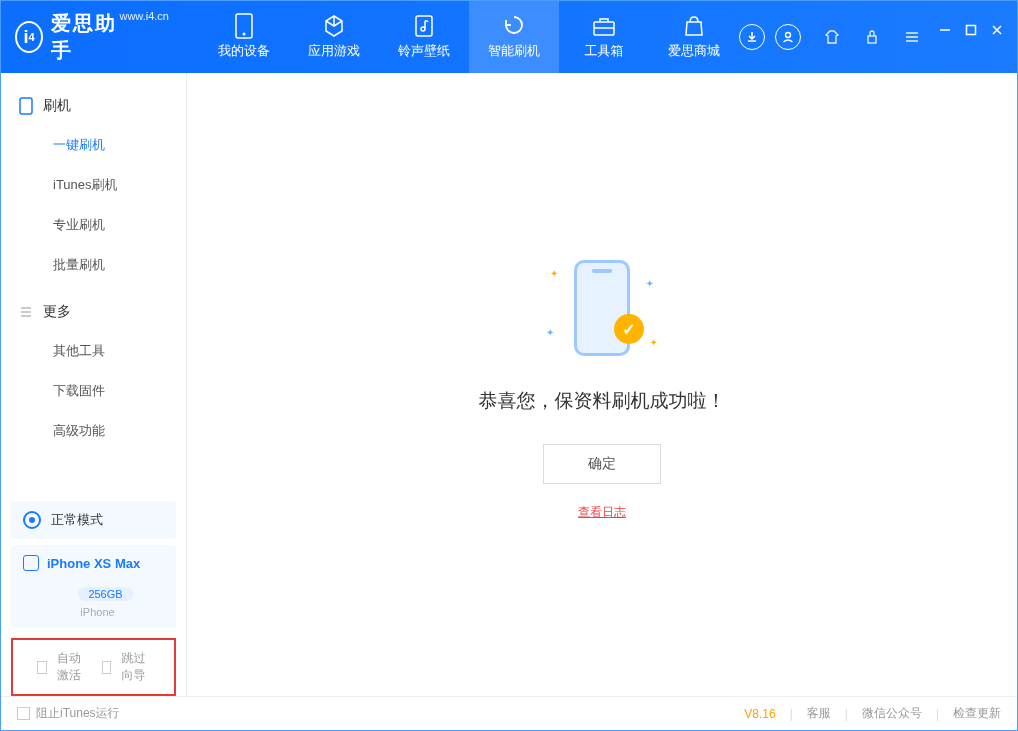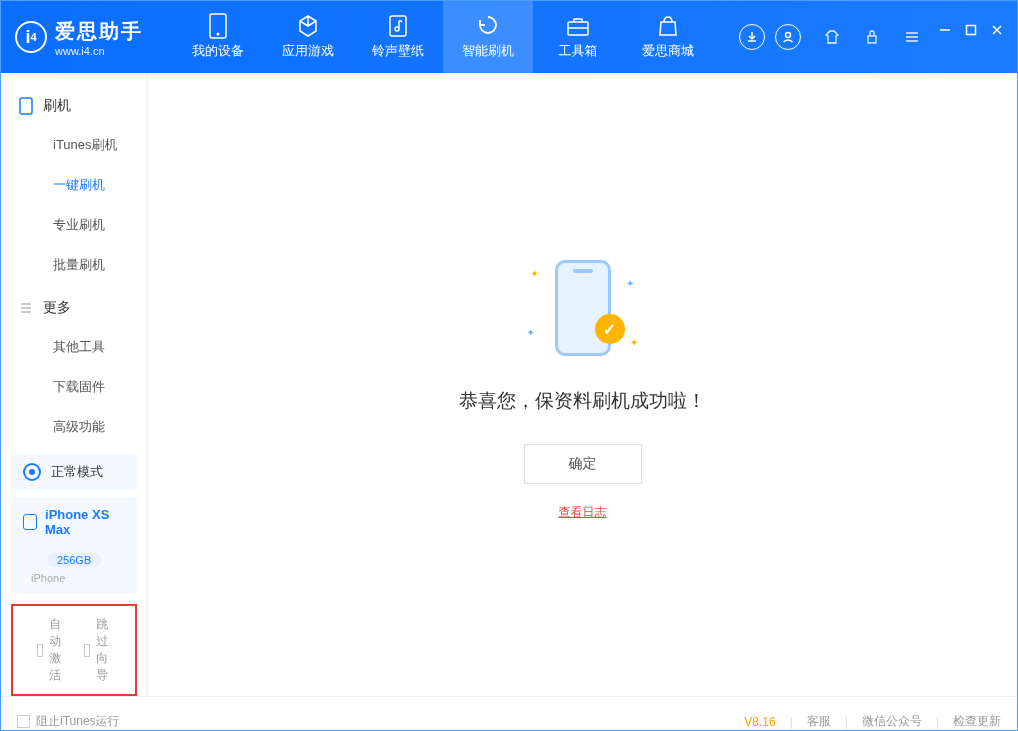--- a/index.html
+++ b/index.html
@@ -1,39 +1,39 @@
 <!DOCTYPE html>
 <html><head>
 <meta charset="utf-8">
 <style>
 * { margin: 0; padding: 0; box-sizing: border-box; font-family: "Microsoft YaHei", sans-serif; }
 body { background: #f0f0f0; display: flex; justify-content: center; align-items: center; height: 100vh; }
 .window { width: 1018px; height: 731px; background: #fff; border: 1px solid #4a9eff; display: flex; flex-direction: column; }
 .titlebar { height: 72px; background: linear-gradient(to right, #0b6eff, #1a7bff); display: flex; align-items: center; padding: 0 14px; color: #fff; }
 .logo-area { display: flex; align-items: center; gap: 8px; margin-right: 30px; }
 .logo-icon { width: 32px; height: 32px; border: 2px solid #fff; border-radius: 50%; display: flex; align-items: center; justify-content: center; font-weight: bold; font-size: 18px; }
-.logo-text { display: flex; flex-direction: column; }
+.logo-text { display: flex; }
 .logo-title { font-size: 20px; font-weight: bold; letter-spacing: 2px; }
 .logo-sub { font-size: 11px; opacity: .9; }
 .navs { display: flex; height: 100%; }
 .nav-item { width: 90px; display: flex; flex-direction: column; align-items: center; justify-content: center; gap: 4px; cursor: pointer; font-size: 13px; }
 .nav-item.active { background: rgba(255,255,255,.18); }
 .nav-icon { width: 24px; height: 24px; display: flex; align-items: center; justify-content: center; }
 .titlebar-right { margin-left: auto; display: flex; align-items: center; gap: 10px; }
 .tb-btn { width: 26px; height: 26px; display: flex; align-items: center; justify-content: center; cursor: pointer; opacity: .9; }
 .tb-circle { width: 26px; height: 26px; border: 1.5px solid #fff; border-radius: 50%; display: flex; align-items: center; justify-content: center; cursor: pointer; }
 .win-controls { display: flex; gap: 14px; margin-left: 8px; }
 .win-btn { cursor: pointer; font-size: 14px; }
 .body-area { flex: 1; display: flex; min-height: 0; }
-.sidebar { width: 147px; border-right: 1px solid #eee; display: flex; flex-direction: column; padding-top: 14px; }
+.sidebar { width: 186px; border-right: 1px solid #eee; display: flex; flex-direction: column; padding-top: 14px; }
 .side-group-title { font-size: 14px; color: #333; padding: 10px 18px; display: flex; align-items: center; gap: 10px; font-weight: 500; }
 .side-item { font-size: 13px; color: #555; padding: 11px 18px 11px 52px; cursor: pointer; }
 .side-item.active { color: #1a7bff; }
 .divider-space { height: 8px; }
-.side-bottom { margin-top: auto; }
+.side-bottom { margin-top: auto; text-align: center; }
 .mode-box { margin: 6px 10px; background: #f4f8ff; border-radius: 4px; padding: 10px 12px; display: flex; align-items: center; gap: 10px; font-size: 13px; color: #333; }
 .mode-icon { width: 18px; height: 18px; border: 2px solid #1a7bff; border-radius: 50%; position: relative; }
 .mode-icon::after { content: ''; position: absolute; width: 6px; height: 6px; background: #1a7bff; border-radius: 50%; top: 4px; left: 4px; }
 .device-box { margin: 4px 10px 10px; background: #f4f8ff; border-radius: 4px; padding: 10px 12px; }
 .dev-row1 { display: flex; align-items: center; gap: 8px; font-size: 13px; color: #1a7bff; font-weight: 600; }
 .dev-icon { width: 16px; height: 16px; border: 1.5px solid #1a7bff; border-radius: 3px; }
 .dev-badge { display: inline-block; margin-top: 16px; margin-left: 24px; background: #e6f0ff; color: #1a7bff; border-radius: 10px; padding: 1px 10px; font-size: 11px; }
 .dev-sub { margin-left: 8px; margin-top: 4px; color: #aaa; font-size: 11px; }
 .highlight-box { margin: 6px 10px 0; border: 2px solid #e63939; padding: 10px 24px; display: flex; gap: 16px; align-items: center; }
 .chk { display: flex; align-items: center; gap: 6px; font-size: 12px; color: #999; cursor: pointer; }
@@ -42,21 +42,21 @@
 .phone-illus { position: relative; width: 120px; height: 120px; display: flex; align-items: center; justify-content: center; }
 .phone-body { width: 56px; height: 96px; border: 3px solid #9bc8ff; border-radius: 10px; background: #e6f2ff; position: relative; }
 .phone-body::before { content: ''; position: absolute; top: 6px; left: 50%; transform: translateX(-50%); width: 20px; height: 4px; border-radius: 2px; background: #9bc8ff; }
 .check-badge { position: absolute; right: 18px; bottom: 24px; width: 30px; height: 30px; background: #ffb400; border-radius: 50%; display: flex; align-items: center; justify-content: center; color: #fff; font-weight: bold; }
 .sparkle { position: absolute; color: #ffb400; font-size: 10px; }
 .s1 { left: 8px; top: 20px; } .s2 { right: 8px; top: 30px; color: #6fb1ff; }
 .s3 { left: 4px; bottom: 30px; color: #6fb1ff; } .s4 { right: 4px; bottom: 20px; }
 .success-msg { font-size: 19px; color: #333; font-weight: 400; }
 .ok-btn { margin-top: 10px; border: 1px solid #ddd; background: #fff; padding: 10px 44px; font-size: 14px; color: #555; cursor: pointer; }
 .log-link { color: #ef4444; font-size: 12px; cursor: pointer; text-decoration: underline; }
-.footer { height: 34px; border-top: 1px solid #eee; display: flex; align-items: flex-end; padding: 0 16px; font-size: 12px; color: #999; }
+.footer { height: 34px; border-top: 1px solid #eee; display: flex; align-items: center; padding: 0 16px; font-size: 12px; color: #999; }
 .footer .chk { color: #999; }
 .footer-right { margin-left: auto; display: flex; align-items: center; gap: 14px; }
 .f-ver { color: #ffa200; }
 .f-divider { color: #ddd; }
 .f-link { cursor: pointer; }
 svg { display: block; }
 </style>
 </head>
 <body>
 
@@ -176,22 +176,22 @@
   <div class="body-area">
     <div class="sidebar">
       <div class="side-group-title">
         <span>
             <svg width="14" height="18" viewBox="0 0 14 18">
               <rect x="1" y="1" width="12" height="16" rx="2" fill="none" stroke="#1a7bff" stroke-width="1.5"></rect>
             </svg>
           </span>
         <span>刷机</span>
       </div>
+      <div class="side-item active">一键刷机</div>
       <div class="side-item">iTunes刷机</div>
-      <div class="side-item active">一键刷机</div>
       <div class="side-item">专业刷机</div>
       <div class="side-item">批量刷机</div>
       <div class="divider-space"></div>
       <div class="side-group-title">
         <span>
             <svg width="14" height="14" viewBox="0 0 14 14">
               <path d="M2 3 L12 3 M2 7 L12 7 M2 11 L12 11" stroke="#bbb" stroke-width="1.5"></path>
             </svg>
           </span>
         <span>更多</span>

